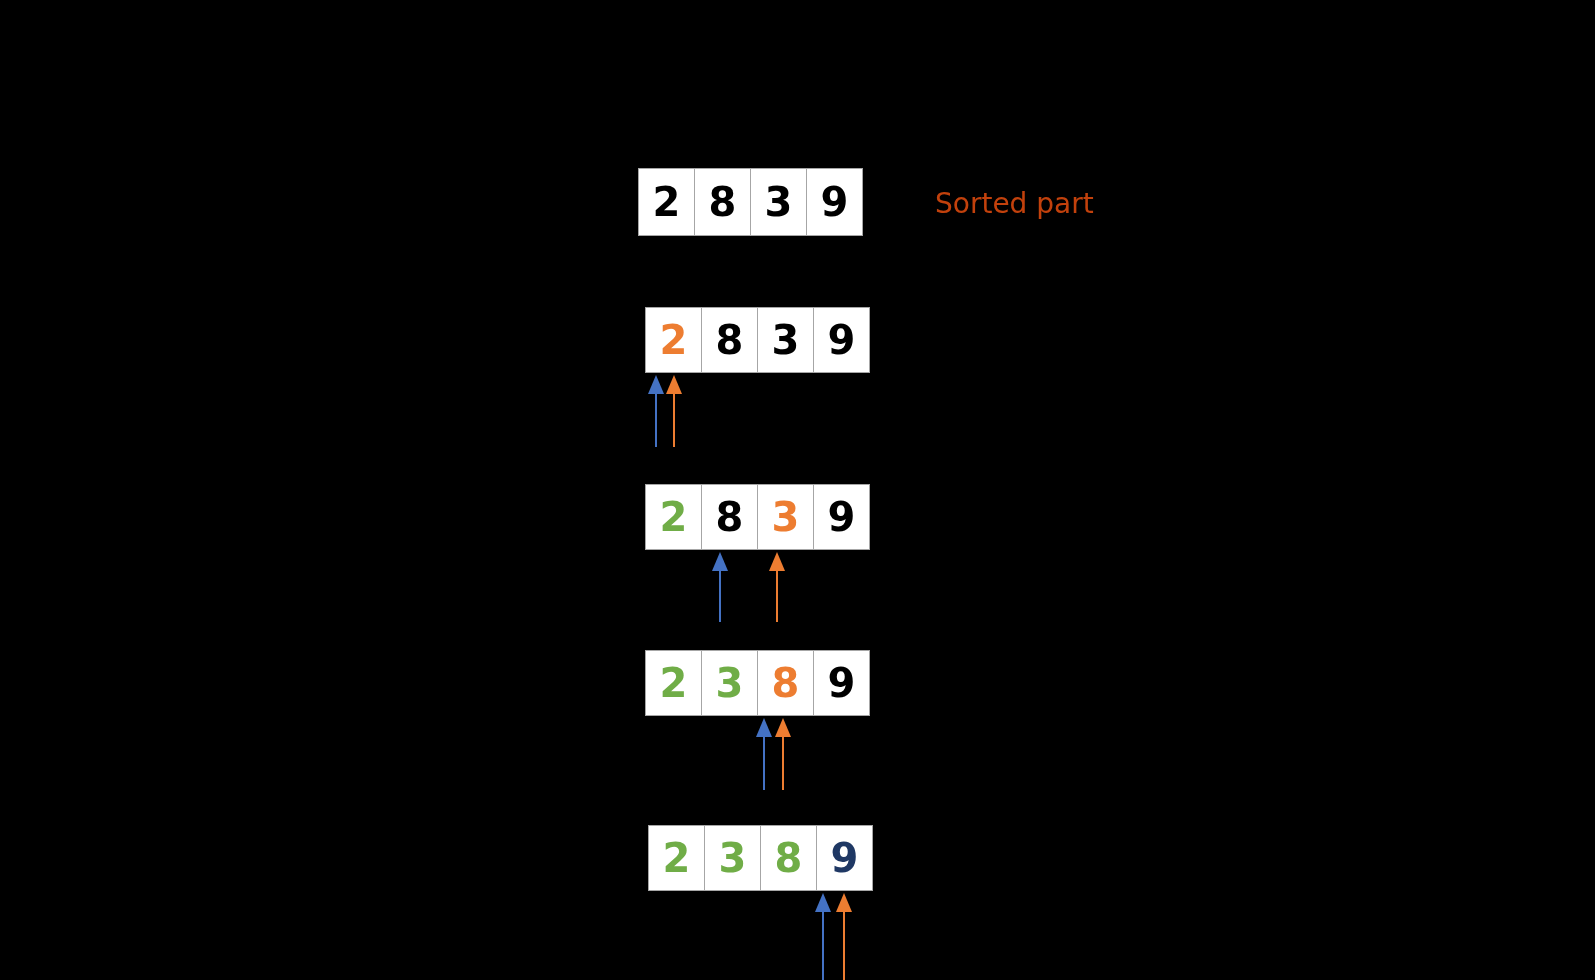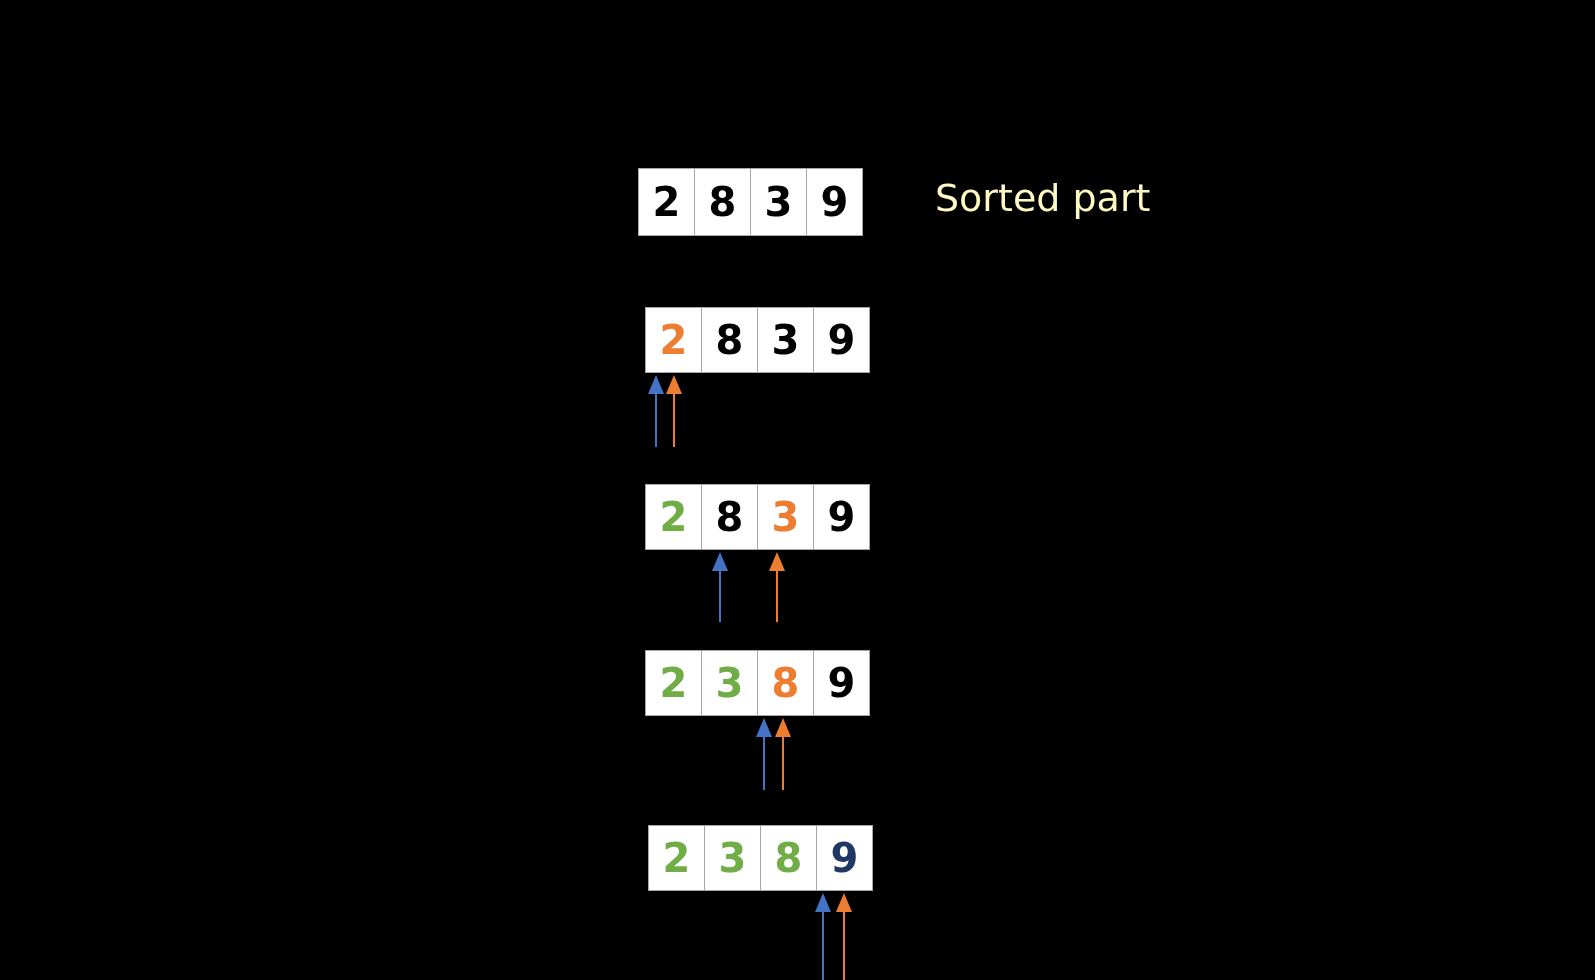--- a/index.html
+++ b/index.html
@@ -85,21 +85,21 @@
         <div class="cell" style="width: 57px; height: 66px; font-size: 40px; color: rgb(0, 0, 0);">9</div>
       </div>
       <div class="array-row" style="left: 648px; top: 825px;">
         <div class="cell" style="width: 57px; height: 66px; font-size: 40px; color: rgb(112, 173, 71);">2</div>
         <div class="cell" style="width: 57px; height: 66px; font-size: 40px; color: rgb(112, 173, 71);">3</div>
         <div class="cell" style="width: 57px; height: 66px; font-size: 40px; color: rgb(112, 173, 71);">8</div>
         <div class="cell" style="width: 57px; height: 66px; font-size: 40px; color: rgb(31, 56, 100);">9</div>
       </div>
     </div>
 
-  <div class="legend-label" style="left:935px; top:176px; font-size:38px; color:#fef9c3;">Sorted part</div>
+  <div class="legend-label" style="left:935px; top:187px; font-size:28px; color:#c2410c;">Sorted part</div>
 
 <div class="arrow" style="left: 645px; top: 375px; height: 72px;">
       <svg width="22" height="72" viewBox="0 0 22 72">
         <polygon points="11,0 19,19 3,19" fill="#4472c4"></polygon>
         <line x1="11" y1="17" x2="11" y2="72" stroke="#4472c4" stroke-width="2"></line>
       </svg>
     </div>
     <div class="arrow" style="left: 663px; top: 375px; height: 72px;">
       <svg width="22" height="72" viewBox="0 0 22 72">
         <polygon points="11,0 19,19 3,19" fill="#ed7d31"></polygon>

